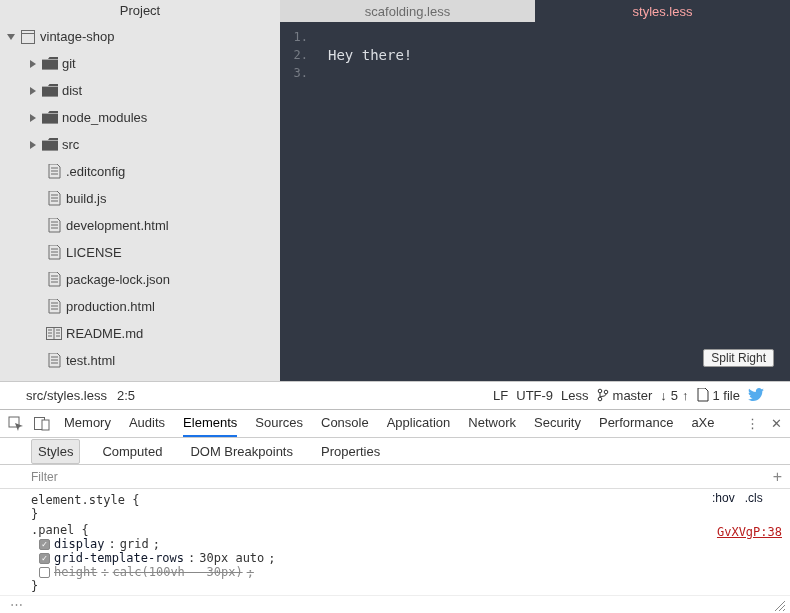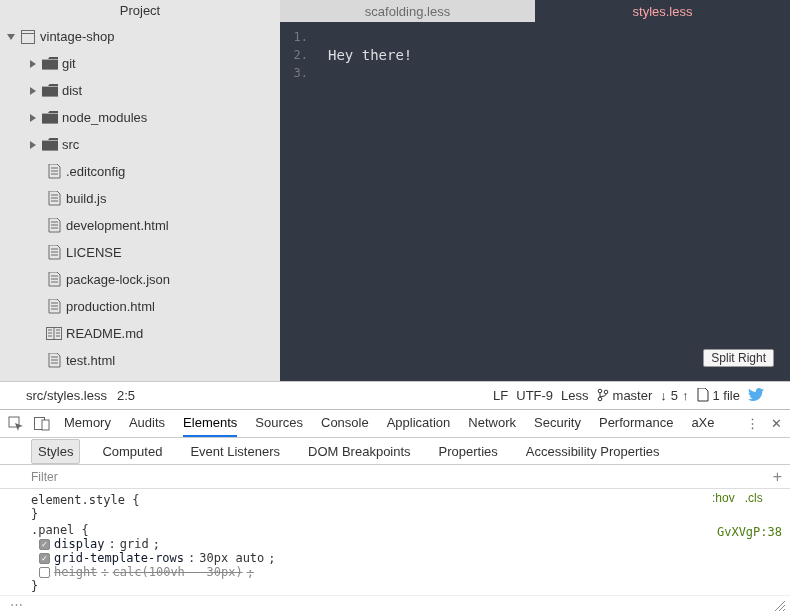--- a/index.html
+++ b/index.html
@@ -36,25 +36,25 @@
 .dt-top .icons-left { display: flex; gap: 10px; align-items: center; }
 .dt-menu { display: flex; gap: 18px; align-items: flex-start; font-size: 13px; color: #333; }
 .dt-menu .mitem { cursor: pointer; padding: 5px 0; }
 .dt-menu .mitem.active { color: #000; border-bottom: 2px solid #1a73e8; }
 .dt-top .right-icons { margin-left: auto; display: flex; gap: 12px; align-items: center; color: #666; }
 .dt-sub { display: flex; align-items: center; height: 27px; padding: 0 0 0 31px; gap: 16px; font-size: 13px; border-bottom: 1px solid #ccc; }
 .dt-sub .sitem { cursor: pointer; padding: 4px 6px; }
 .dt-sub .sitem.active { background: #e8e8e8; border: 1px solid #c6c6c6; border-radius: 2px; }
 .dt-filter { display: flex; align-items: center; height: 24px; padding: 0 8px 0 31px; border-bottom: 1px solid #ddd; font-size: 12px; color: #888; }
 .dt-filter .fspacer { flex: 1; }
-.dt-filter .ract { color: #4d7c0f; margin-left: 10px; cursor: pointer; margin-top: 42px; }
+.dt-filter .ract { color: #0f172a; margin-left: 10px; cursor: pointer; margin-top: 42px; }
 .dt-filter .plus { font-size: 16px; color: #888; margin-left: 10px; }
 .styles-pane { flex: 1; padding: 2px 8px 2px 31px; font-family: "Menlo", "Consolas", monospace; font-size: 12px; overflow: auto; position: relative; }
 .styles-pane .block { margin-top: 2px; }
-.styles-pane .src-link { position: absolute; right: 8px; top: 36px; color: #4d7c0f; font-size: 12px; }
+.styles-pane .src-link { position: absolute; right: 8px; top: 36px; color: #b91c1c; text-decoration: underline; font-size: 12px; }
 .prop-row { display: flex; align-items: center; gap: 4px; padding-left: 8px; }
 .chk { width: 11px; height: 11px; border: 1px solid #888; border-radius: 2px; display: inline-flex; align-items: center; justify-content: center; background: #fff; }
 .chk.checked { background: #999; }
 .chk.checked::after { content: "✓"; color: #fff; font-size: 9px; line-height: 1; }
 .pname { color: #0f172a; }
 .pval { color: #333; }
 .struck { text-decoration: line-through; color: #888; }
 .dots-row { height: 18px; display: flex; align-items: center; padding-left: 10px; color: #777; border-top: 1px solid #eee; justify-content: space-between; padding-right: 4px; }
 .dots-row .corner { display: inline-flex; }
 .folder-svg { width: 16px; height: 13px; }
@@ -317,24 +317,22 @@
       <span class="mitem">aXe</span>
     </div>
     <div class="right-icons">
       <span>⋮</span>
       <span>✕</span>
     </div>
   </div>
   <div class="dt-sub">
     <span class="sitem active">Styles</span>
     <span class="sitem">Computed</span>
-    <span class="sitem">Event Listeners</span>
     <span class="sitem">DOM Breakpoints</span>
     <span class="sitem">Properties</span>
-    <span class="sitem">Accessibility Properties</span>
   </div>
   <div class="dt-filter">
     <span>Filter</span>
     <span class="fspacer"></span>
     <span class="ract">:hov</span>
     <span class="ract">.cls</span>
     <span class="plus">+</span>
   </div>
   <div class="styles-pane">
     <div class="block">

